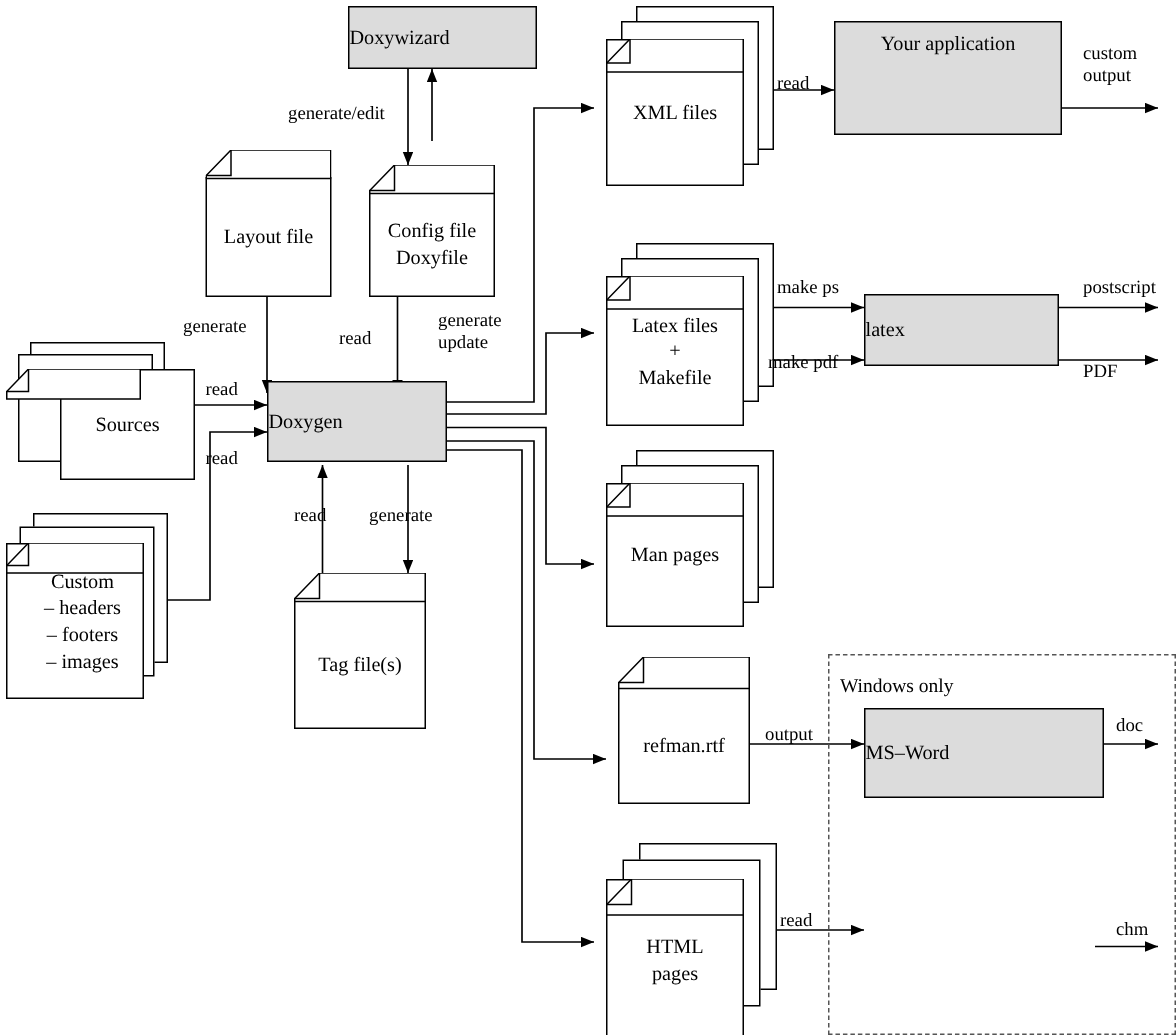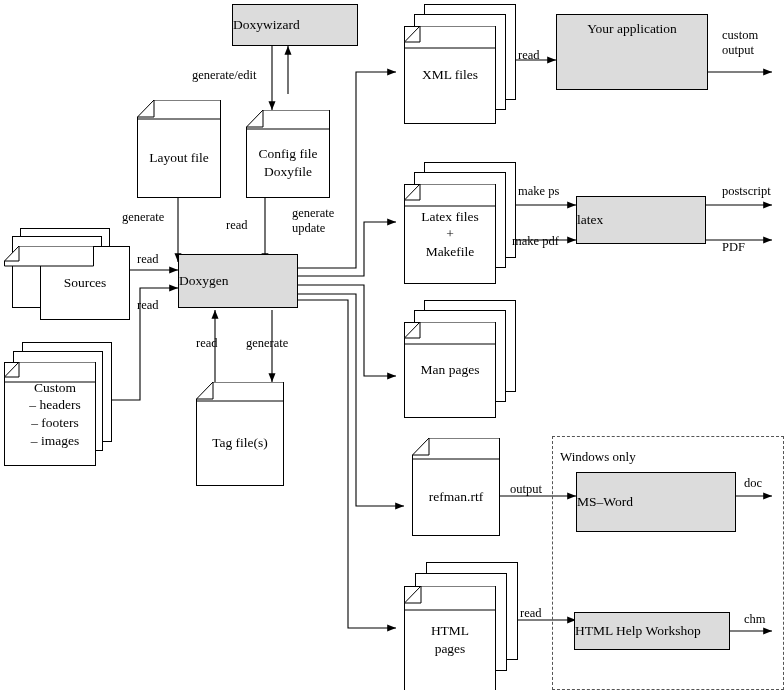--- a/index.html
+++ b/index.html
@@ -299,18 +299,15 @@
       <span style="white-space:pre-line;">HTML
 pages</span>
     </div>
     <svg class="fold" width="94" height="26" viewBox="0 0 94 26" style="top:24px;">
       <path d="M17,0 L91.5,0 L91.5,24 L0.5,24 L0.5,17 Z" fill="#ffffff" stroke="#000000" stroke-width="1"></path>
       <path d="M17,0 L17,17 L0.5,17" fill="none" stroke="#000000" stroke-width="1"></path>
     </svg>
   </div>
   <div class="label" style="left:520px; top:606px;">read</div>
 
-  <div class="node filled" style="left:574px; top:612px; width:156px; height:38px;">
-    <span>HTML Help Workshop</span>
-  </div>
   <div class="label" style="left:744px; top:612px;">chm</div>
 
 </div>
 
 </body></html>

